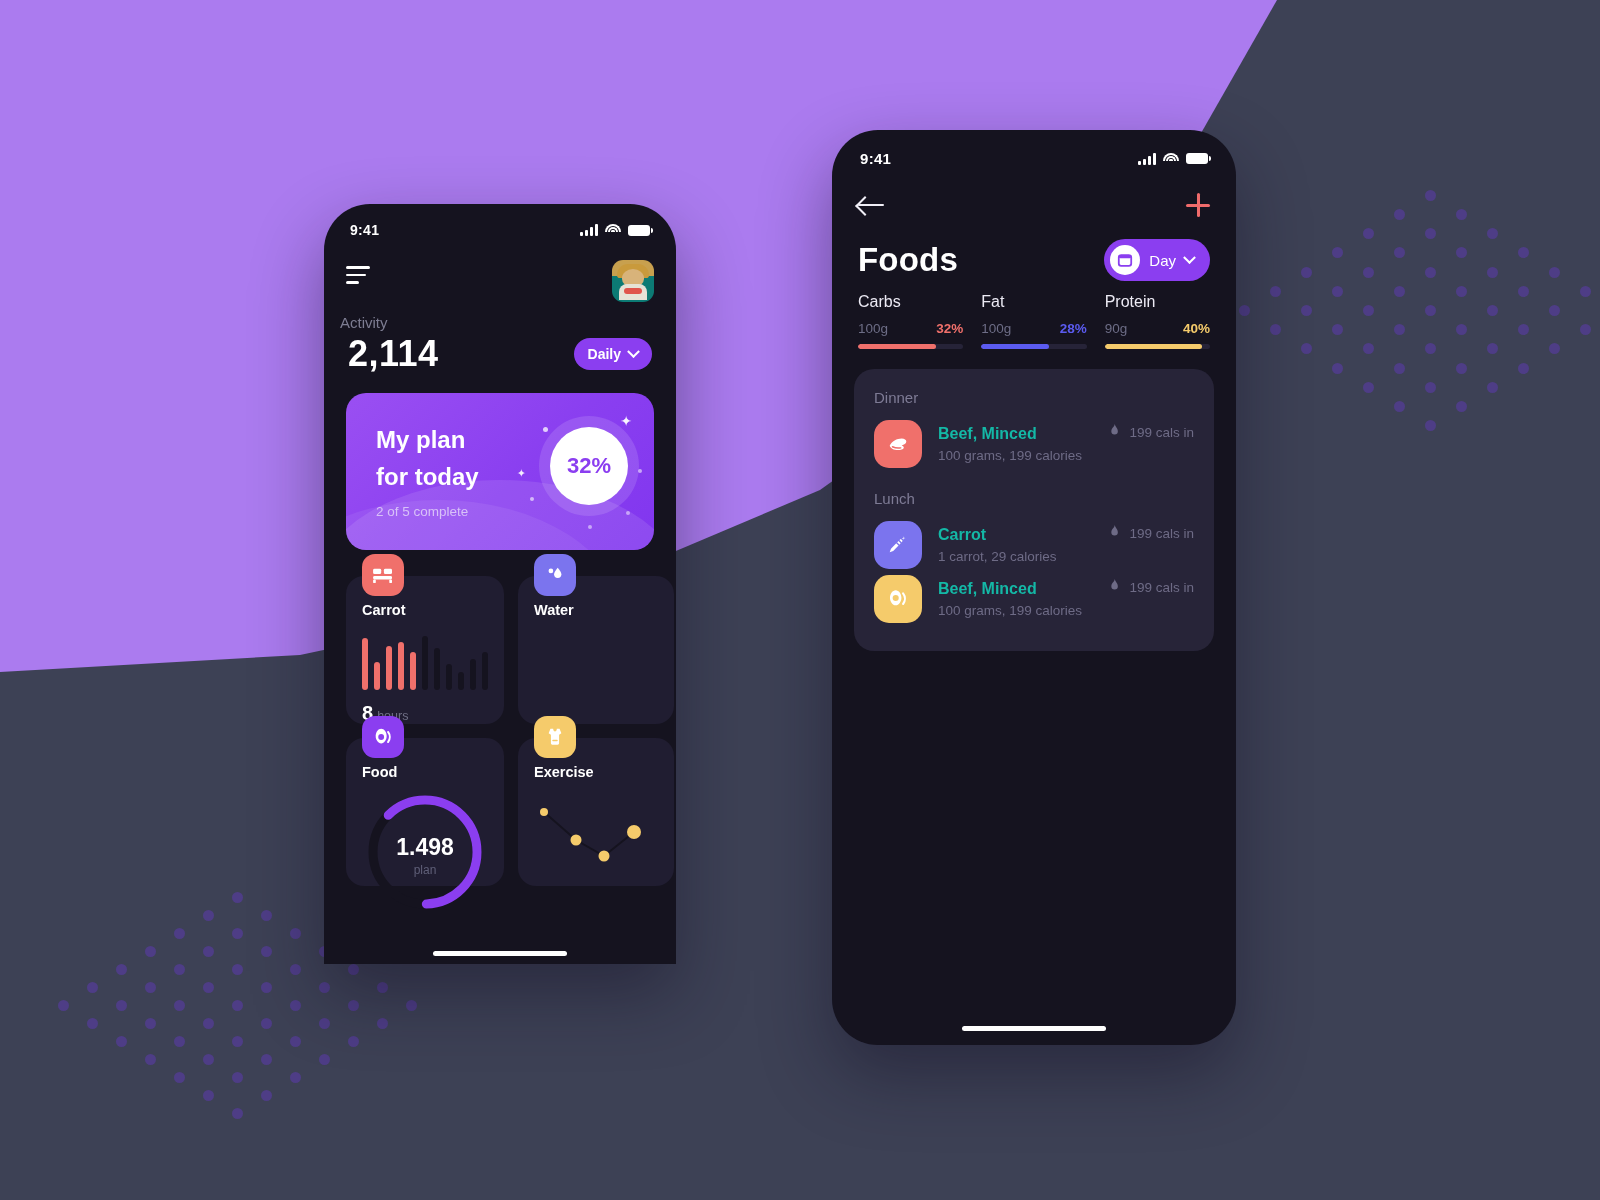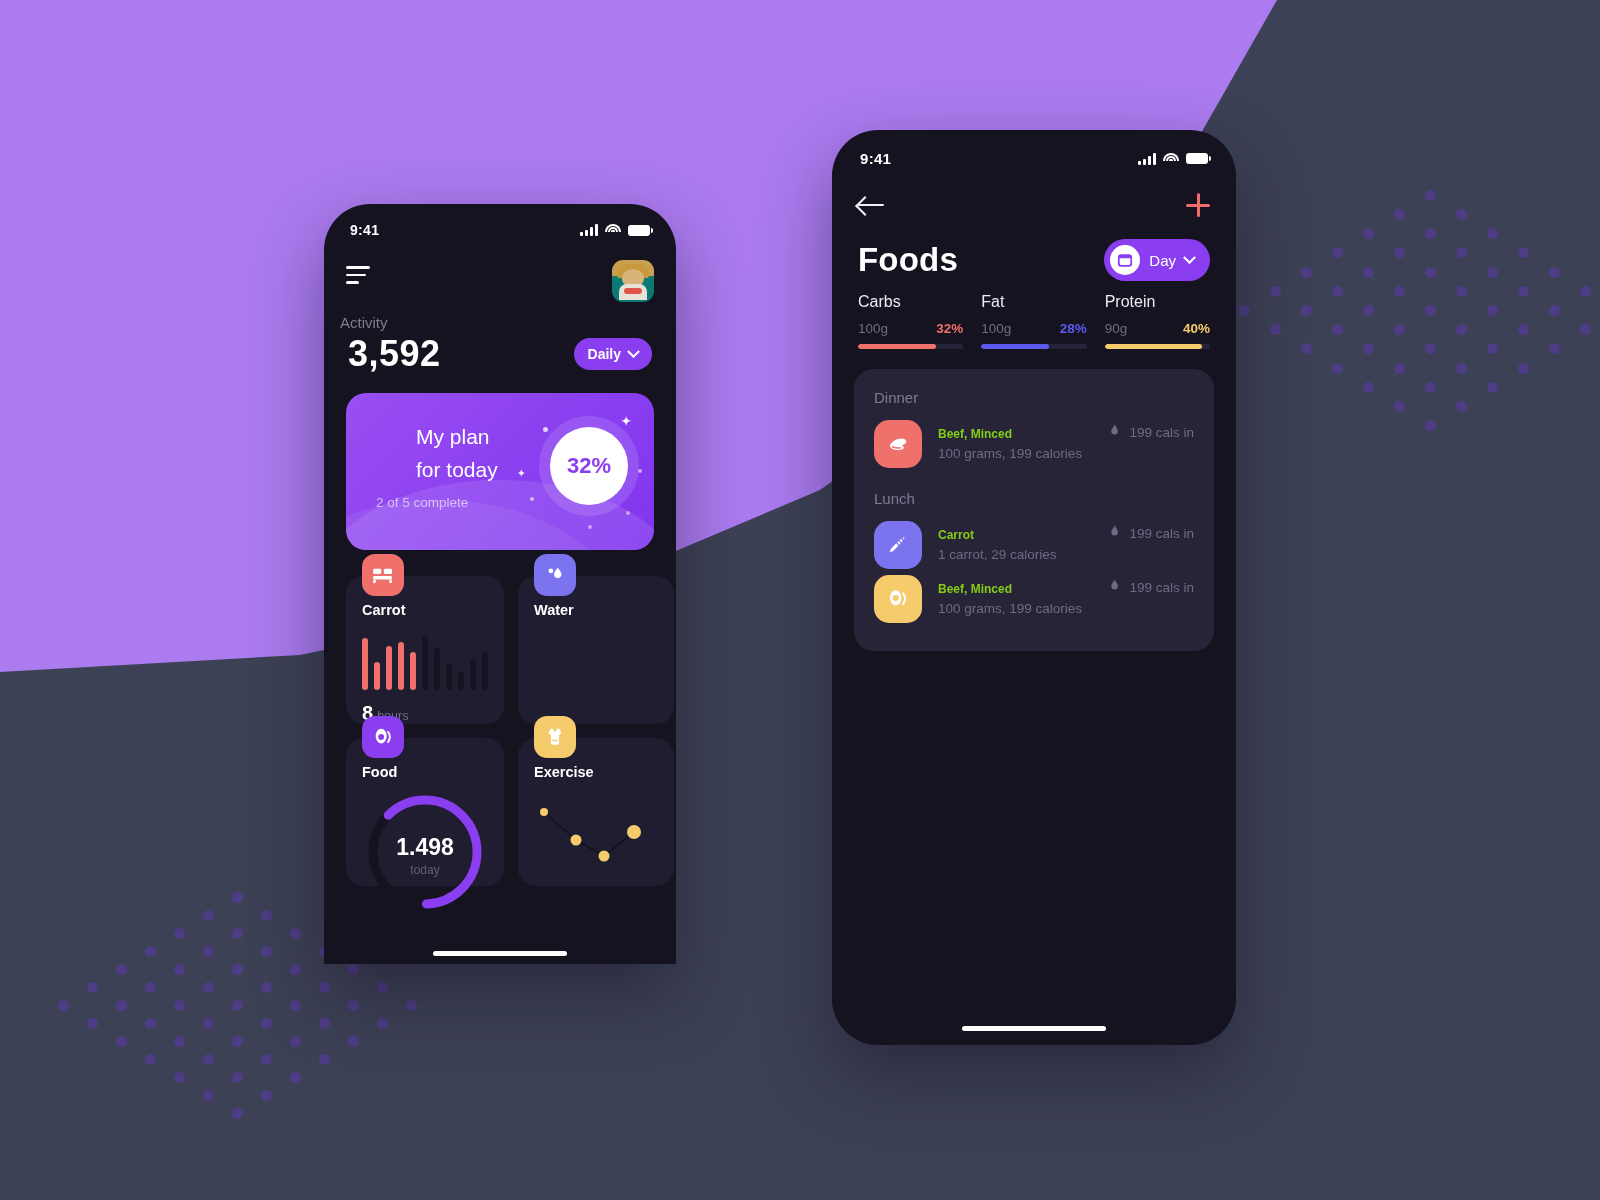--- a/index.html
+++ b/index.html
@@ -92,21 +92,21 @@
   .plan-card {
     position: relative; margin: 18px 22px 0; height: 157px;
     border-radius: 20px; overflow: hidden;
     background: linear-gradient(135deg,#9a4ff2 0%,#8a3ff0 55%,#8136ef 100%);
   }
   .plan-wave { position:absolute; left:-10%; bottom:-40px; width:120%; height:110px;
     background: rgba(255,255,255,.10); border-radius: 50% 50% 0 0 / 100% 100% 0 0; }
   .plan-wave2 { position:absolute; left:-30%; bottom:-70px; width:120%; height:120px;
     background: rgba(255,255,255,.07); border-radius: 50% 50% 0 0 / 100% 100% 0 0; }
   .plan-txt { position:relative; padding: 28px 0 0 30px; }
-  .plan-txt .t1 { color:#fff; font-size:21px; font-weight:normal; line-height:1.55;margin-left:40px; }
+  .plan-txt .t1 { color:#fff; font-size:24px; font-weight:bold; line-height:1.55; }
   .plan-txt .t2 { color:#d8c1f8; font-size:13.5px; margin-top:9px; }
   .plan-circle {
     position:absolute; right: 26px; top: 34px; width: 78px; height: 78px; border-radius:50%;
     background:#fff; display:flex; align-items:center; justify-content:center;
     color:#8b3ef0; font-size: 22px; font-weight: bold;
     box-shadow: 0 0 0 11px rgba(255,255,255,.13);
   }
   .spark { position:absolute; color:#fff; }
   .spark.s1 { right:22px; top:20px; font-size:14px; opacity:.95 }
   .spark.s2 { right:128px; top:74px; font-size:11px; opacity:.9 }
@@ -186,21 +186,21 @@
   .macro .track { height:5px; border-radius:3px; background:#262338; margin-top:8px; position:relative; overflow:hidden;}
   .macro .track i { position:absolute; left:0; top:0; bottom:0; border-radius:3px; display:block; }
 
   .meals-card { margin: 20px 22px 0; background:#272438; border-radius: 20px; padding: 20px 20px 22px 20px; }
   .meal-head { color:#7e7b95; font-size:15px; margin-bottom: 14px; }
   .meal-head.second { margin-top: 22px; }
   .meal-item { display:flex; align-items:center; gap:16px; margin-bottom: 6px; }
   .meal-icon { width:48px; height:48px; border-radius:15px; flex:none;
     display:flex; align-items:center; justify-content:center; }
   .meal-mid { flex:1; min-width:0; }
-  .meal-name { color:#84cc16; font-size:12px; font-weight:bold; }
+  .meal-name { color:#14b8a6; font-size:16px; font-weight:bold; }
   .meal-sub { color:#6e6b86; font-size:13.5px; margin-top:5px; }
   .meal-right { display:flex; align-items:center; gap:8px; color:#6e6b86; font-size:13.5px;
     white-space:nowrap; align-self:flex-start; padding-top:3px;}
   .meal-right .f { font-size:13px; }
 
   #phone-right .home-ind { bottom:14px; width:144px; }
 </style>
 </head>
 <body>
 
@@ -339,21 +339,21 @@
     <div class="avatar">
       <div class="hair"></div>
         <div class="face"></div>
         <div class="body"></div>
         <div class="plate"></div>
     </div>
   </div>
 
   <div class="l-label">Activity</div>
   <div class="l-row">
-    <div class="l-big">3,592</div>
+    <div class="l-big">2,114</div>
     <div class="pill">
       <span>Daily</span>
       <span class="chev"></span>
     </div>
   </div>
 
   <div class="plan-card">
     <div class="plan-wave2"></div>
     <div class="plan-wave"></div>
     <div class="dotw" style="width:5px;height:5px;right:106px;top:34px;opacity:.75"></div>
@@ -421,21 +421,21 @@
           </svg>
       </div>
       <div class="tname">Food</div>
       <div class="food-ring">
         <svg width="120" height="120" viewBox="0 0 120 120">
           <circle cx="60" cy="60" r="52" fill="none" stroke="#15131f" stroke-width="9"></circle>
           <circle id="food-arc" cx="60" cy="60" r="52" fill="none" stroke="#8b3ef0" stroke-width="9" stroke-linecap="round" transform="rotate(-135 60 60)" stroke-dasharray="202.56989430346988 326.7256359733385"></circle>
         </svg>
         <div class="val">
           <span>1.498</span>
-          <small>today</small>
+          <small>plan</small>
         </div>
       </div>
     </div>
 
     <div class="tile">
       <div class="ticon" style="background:#f5cb6b">
         <svg width="20" height="22" viewBox="0 0 22 24">
             <path d="M6 3h3c0 2 1 3 2 3s2-1 2-3h3l2 5-2.5 1.5V19a1.5 1.5 0 0 1-1.5 1.5H8A1.5 1.5 0 0 1 6.5 19V9.5L4 8z" fill="#fff"></path>
             <rect x="8" y="15" width="6" height="1.6" rx=".8" fill="#f5cb6b"></rect>
           </svg>

